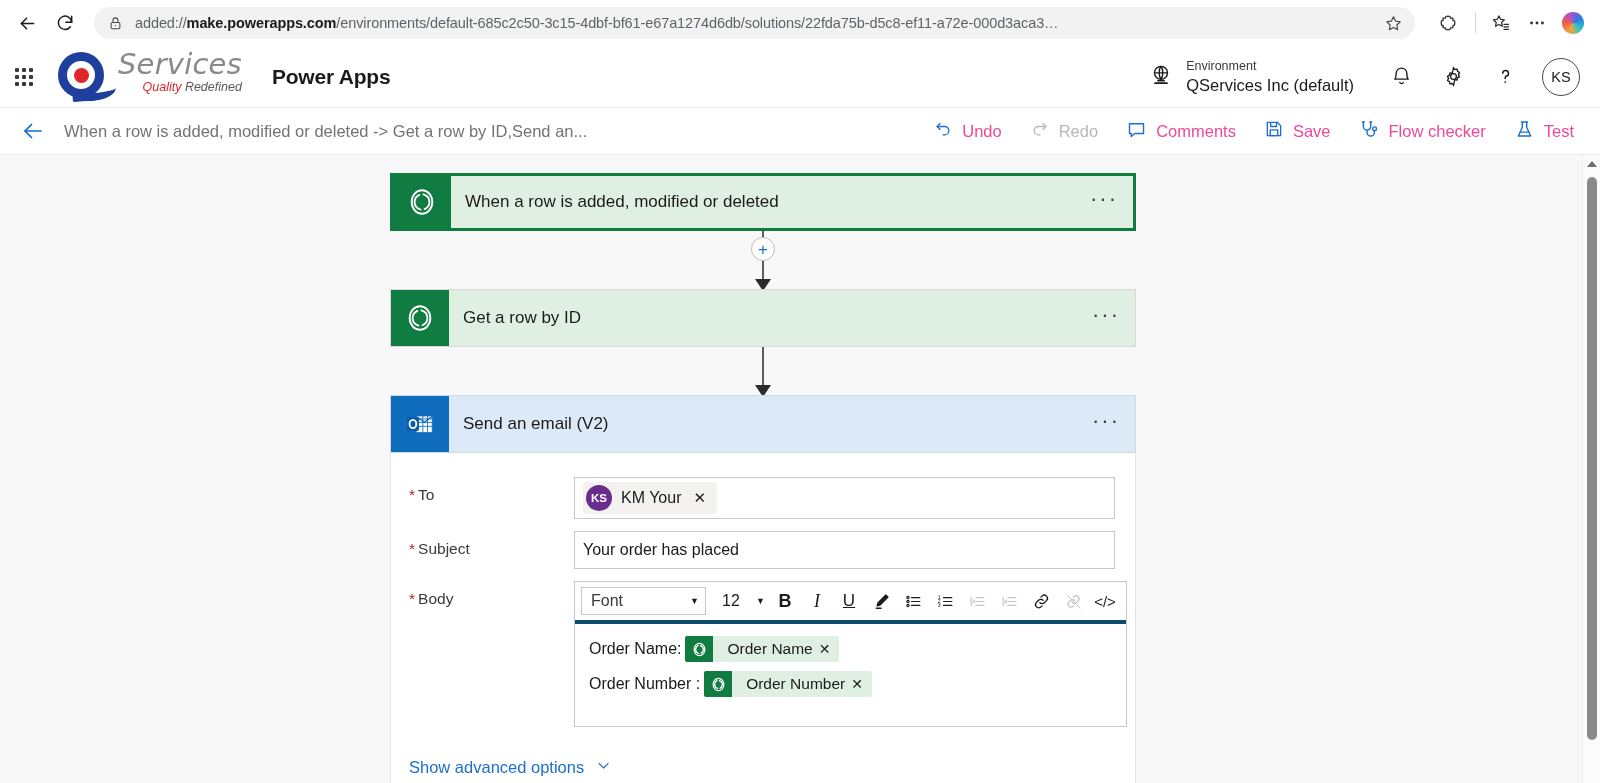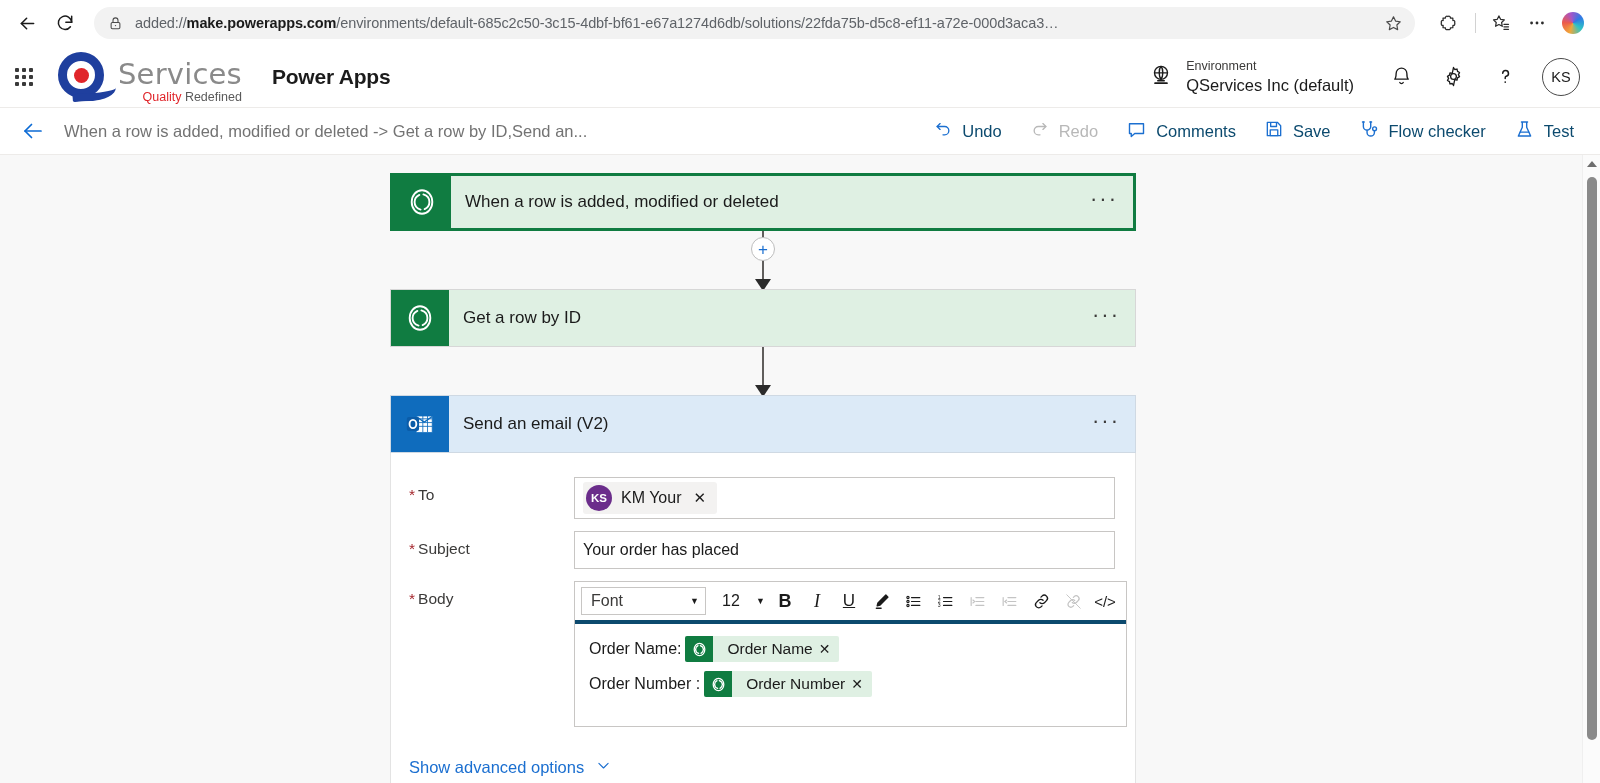--- a/index.html
+++ b/index.html
@@ -72,21 +72,21 @@
     border-bottom: 1px solid #edebe9;
   }
   .waffle {
     width: 44px; height: 44px; margin-left: 2px;
     display: grid; grid-template-columns: repeat(3, 4px);
     grid-template-rows: repeat(3, 4px);
     gap: 3px; align-content: center; justify-content: center;
   }
   .waffle i { width: 4px; height: 4px; background: #3a3a3a; border-radius: 1px; display: block; }
 
-  .brand-logo { display: flex; align-items: flex-end; margin-left: 8px; }
+  .brand-logo { display: flex; align-items: flex-start; margin-left: 8px; font-style: italic; }
   .logo-mark { position: relative; width: 62px; height: 54px; }
   .logo-ring {
     position: absolute; left: 4px; top: 2px;
     width: 46px; height: 46px; border-radius: 50%;
     border: 9px solid #1f3f9e;
   }
   .logo-dot {
     position: absolute; left: 20px; top: 18px;
     width: 15px; height: 15px; border-radius: 50%; background: #e0252a;
   }
@@ -143,21 +143,21 @@
     height: 47px; display: flex; align-items: center;
     padding: 0 14px 0 18px; background: #ffffff;
     border-bottom: 1px solid #edebe9;
   }
   .back-arrow { width: 30px; height: 30px; display: flex; align-items: center; justify-content: center; color: #0b6ad4; }
   .flow-title { font-size: 16.5px; color: #737373; margin-left: 16px; white-space: nowrap; }
   .cmd-actions { margin-left: auto; display: flex; align-items: center; gap: 4px; }
   .cmd-btn {
     display: flex; align-items: center; gap: 9px;
     padding: 6px 12px; border-radius: 3px;
-    font-size: 16.5px; color: #0c4a6e; white-space: nowrap;
+    font-size: 16.5px; color: #ec4899; white-space: nowrap;
   }
   .cmd-btn svg { color: #1b6fd0; flex: none; }
   .cmd-btn.disabled, .cmd-btn.disabled svg { color: #b8b8b8; }
 
   
   .canvas {
     position: relative;
     height: calc(783px - 46px - 62px - 47px);
     background: #f8f8f8;
     overflow: hidden;

